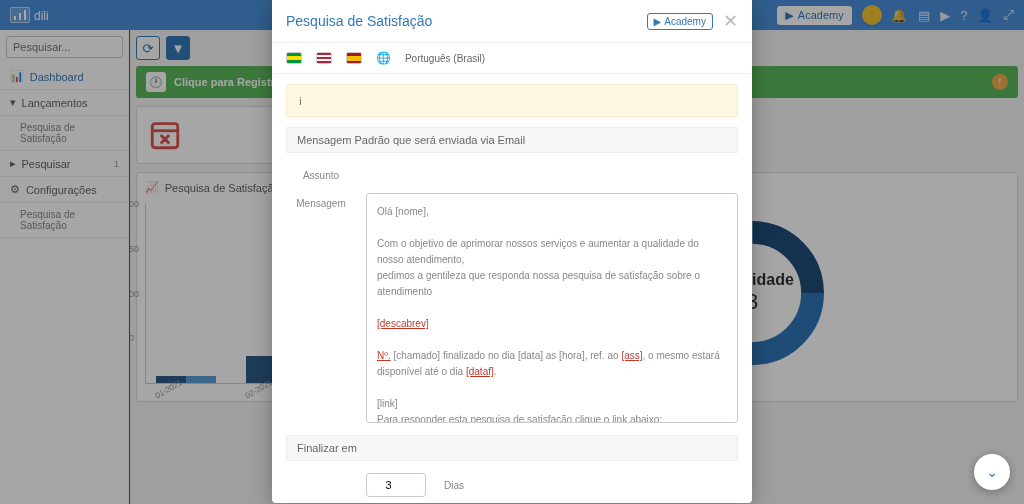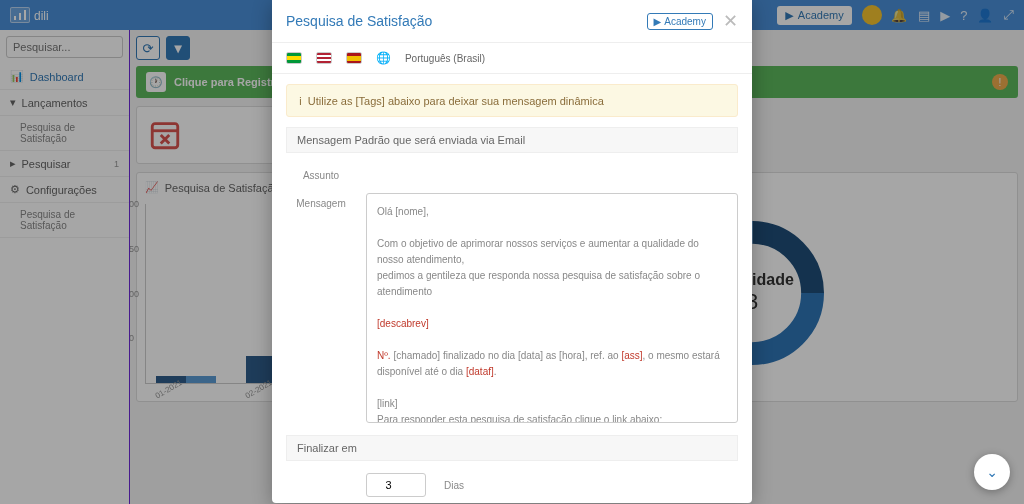--- a/index.html
+++ b/index.html
@@ -57,21 +57,21 @@
 .flag.br{background:linear-gradient(#009739 33%,#fedd00 33% 66%,#009739 66%)}
 .flag.us{background:linear-gradient(#b22234 50%,#fff 50%);background-size:100% 4px}
 .flag.es{background:linear-gradient(#aa151b 25%,#f1bf00 25% 75%,#aa151b 75%)}
 .lang-name{font-size:10px;color:#666}
 .alert{background:#fcf8e3;border:1px solid #faebcc;color:#8a6d3b;padding:8px 12px;margin:10px 14px;font-size:11px;display:flex;align-items:center;gap:6px;border-radius:3px}
 .section-title{background:#f7f7f7;border:1px solid #eee;padding:6px 10px;margin:6px 14px;font-size:11px;color:#666}
 .form-row{display:flex;padding:6px 14px;gap:10px}
 .form-label{width:70px;text-align:center;font-size:10px;color:#888;padding-top:5px}
 .form-input{flex:1;border:1px solid #ccc;border-radius:3px;padding:5px 8px;font-size:10px;color:#777}
 .message-box{flex:1;border:1px solid #ccc;border-radius:3px;padding:10px;font-size:10px;color:#888;height:230px;overflow-y:auto;line-height:1.6}
-.message-box a{color:#c0392b;}
+.message-box a{color:#c0392b;text-decoration:underline}
 .days-input{width:60px;border:1px solid #ccc;border-radius:3px;padding:5px;text-align:center;font-size:11px}
 .fab{position:absolute;bottom:14px;right:14px;width:36px;height:36px;border-radius:50%;background:#fff;box-shadow:0 2px 8px rgba(0,0,0,.3);display:flex;align-items:center;justify-content:center;color:#337ab7;font-size:14px}
 </style>
 </head>
 <body>
 
 <div class="topbar">
   <div class="logo">
     <div class="logo-icon">
         <span style="height:40%"></span>
@@ -229,21 +229,20 @@
   </div>
   <div class="lang-tabs">
     <div class="flag br"></div>
     <div class="flag us"></div>
     <div class="flag es"></div>
     <span>🌐</span>
     <span class="lang-name">Português (Brasil)</span>
   </div>
   <div class="alert">
     <span>ℹ</span>
-    <span>Utilize as [Tags] abaixo para deixar sua mensagem dinâmica</span>
   </div>
   <div class="section-title">Mensagem Padrão que será enviada via Email</div>
   <div class="form-row">
     <div class="form-label">Assunto</div>
   </div>
   <div class="form-row">
     <div class="form-label">Mensagem</div>
     <div class="message-box">
       <div>Olá [nome],</div><br>
       <div>Com o objetivo de aprimorar nossos serviços e aumentar a qualidade do nosso atendimento,</div>

